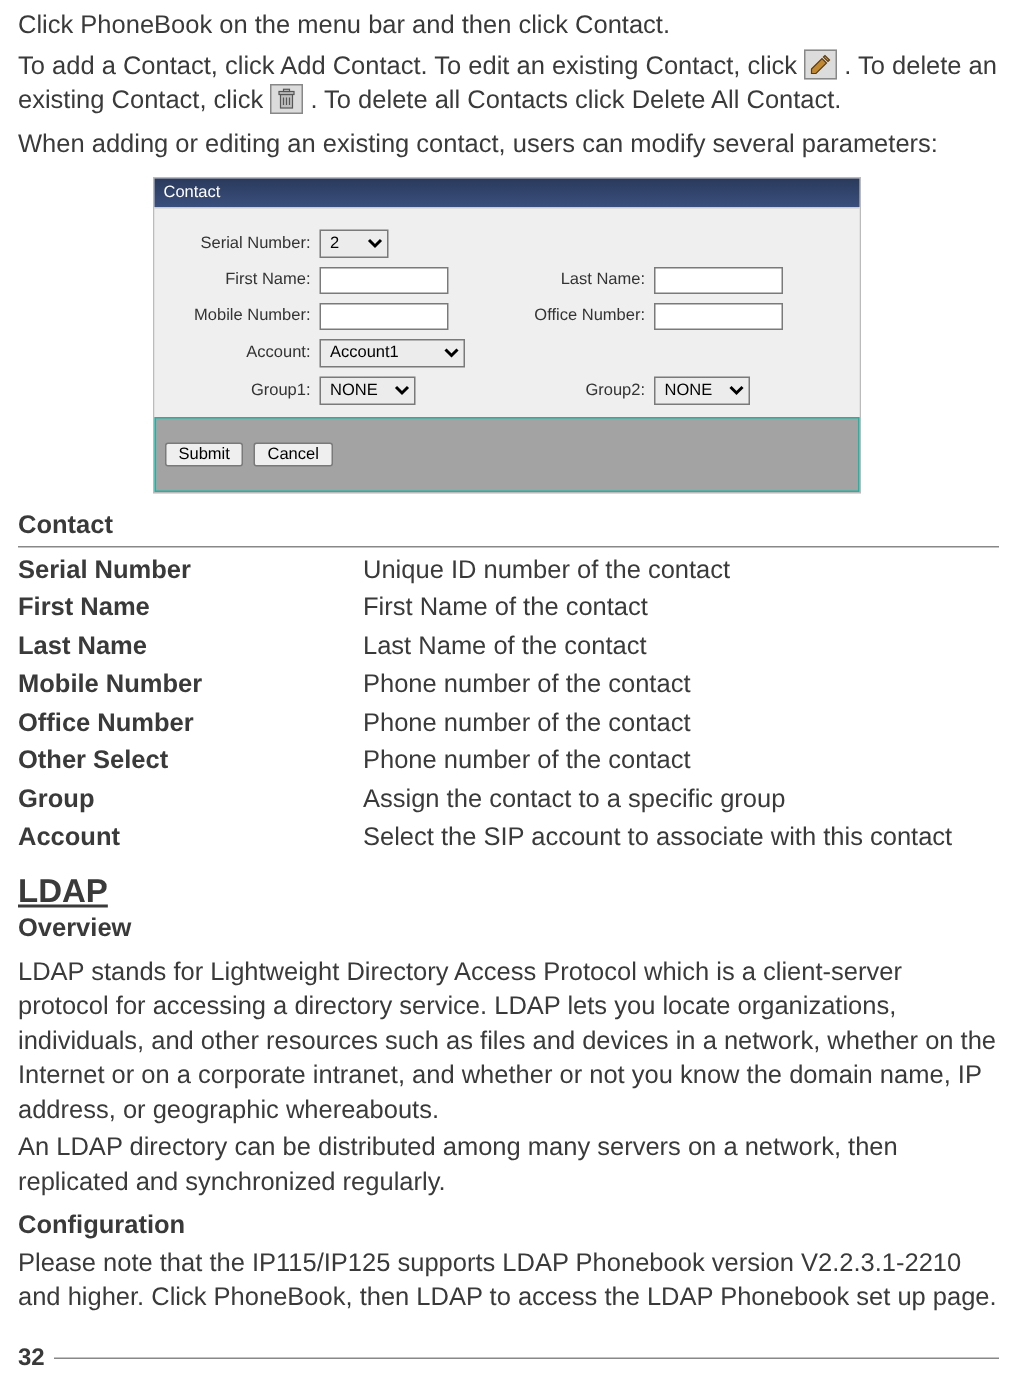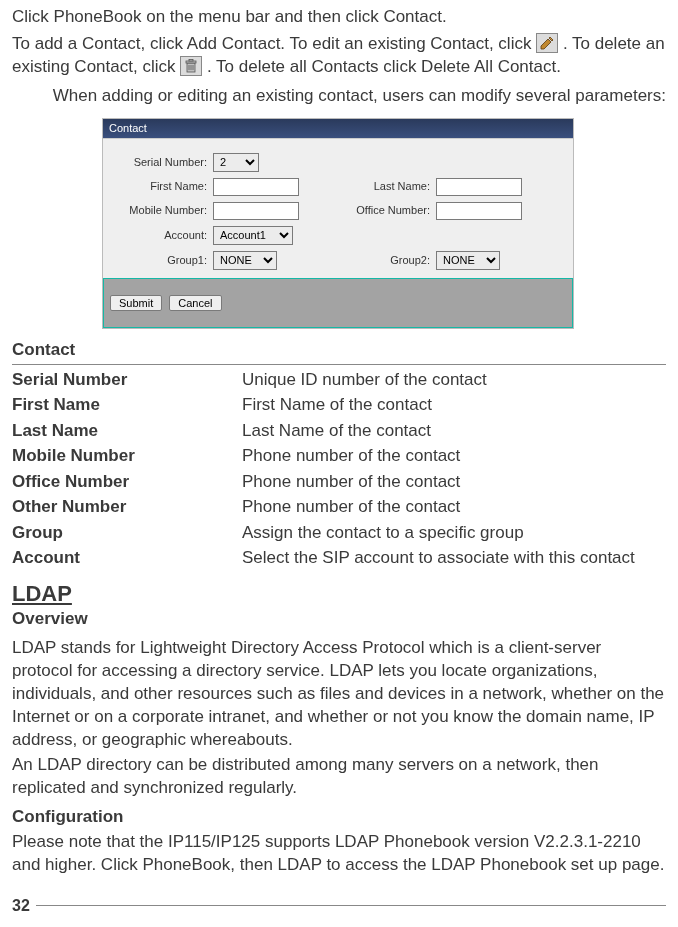--- a/index.html
+++ b/index.html
@@ -5,21 +5,21 @@
   body {
     font-family: Arial, Helvetica, sans-serif;
     font-size: 17px;
     color: #3a3a3a;
     margin: 0;
     padding: 6px 12px 6px 12px;
     width: 654px;
     line-height: 1.35;
   }
   .para { margin: 0 0 4px 0; }
-  .para2 { margin: 6px 0 10px 0; text-align: right; }
+  .para2 { margin: 6px 0 10px 0; }
   .inline-icon {
     display: inline-block;
     width: 22px;
     height: 20px;
     background: #dcdcdc;
     border: 1px solid #888;
     vertical-align: -4px;
     position: relative;
     box-sizing: border-box;
   }
@@ -166,21 +166,21 @@
           <input class="ss-input" style="">
         </div>
         <div class="ss-half">
           <div class="ss-label">Office Number:</div>
           <input class="ss-input" style="">
         </div>
       </div>
       <div class="ss-row">
         <div class="ss-half">
           <div class="ss-label">Account:</div>
-          <select class="ss-select" style="width:80px"><option>Account1</option></select>
+          <select class="ss-select" style="width:97px"><option>Account1</option></select>
         </div>
       </div>
       <div class="ss-row">
         <div class="ss-half">
           <div class="ss-label">Group1:</div>
           <select class="ss-select" style="width:64px"><option>NONE</option></select>
         </div>
         <div class="ss-half">
           <div class="ss-label">Group2:</div>
           <select class="ss-select" style="width:64px"><option>NONE</option></select>
@@ -210,21 +210,21 @@
     </div>
   <div class="def-row">
       <div class="def-term">Mobile Number</div>
       <div class="def-desc">Phone number of the contact</div>
     </div>
   <div class="def-row">
       <div class="def-term">Office Number</div>
       <div class="def-desc">Phone number of the contact</div>
     </div>
   <div class="def-row">
-      <div class="def-term">Other Number</div>
+      <div class="def-term">Other Select</div>
       <div class="def-desc">Phone number of the contact</div>
     </div>
   <div class="def-row">
       <div class="def-term">Group</div>
       <div class="def-desc">Assign the contact to a specific group</div>
     </div>
   <div class="def-row">
       <div class="def-term">Account</div>
       <div class="def-desc">Select the SIP account to associate with this contact</div>
     </div>

